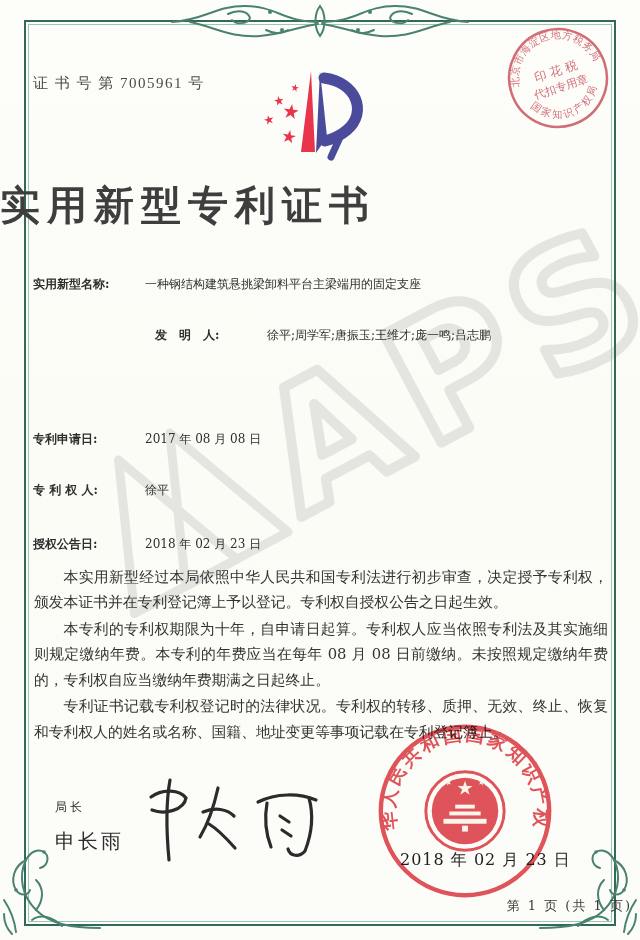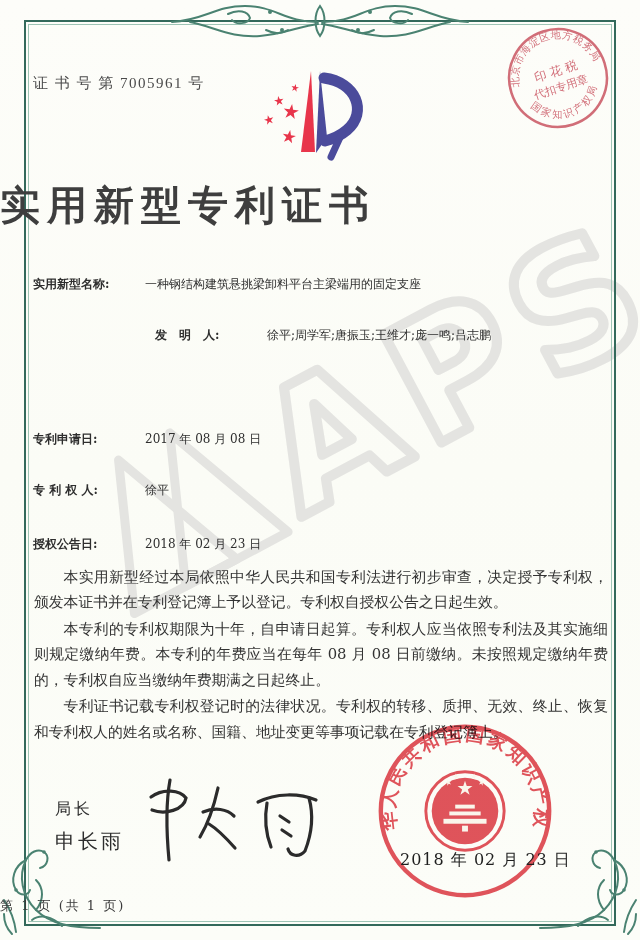--- a/index.html
+++ b/index.html
@@ -25,28 +25,28 @@
          letter-spacing:7px;color:#3e3e3e;z-index:3;}
 
   .field-row{position:absolute;left:33px;width:580px;display:flex;font-size:12px;color:#2e2e2e;z-index:3;}
   .field-label{flex:0 0 112px;font-weight:600;white-space:nowrap;}
   .field-value{white-space:nowrap;}
   .fr1{top:276px;} .fr2{top:327px;justify-content:center;} .fr3{top:380px;} .fr4{top:431px;} .fr5{top:482px;} .fr6{top:536px;}
 
   .body-text{position:absolute;left:33px;top:563px;width:576px;z-index:3;}
   .body-text p{margin:1px;text-indent:2em;text-align:justify;font-size:14.8px;line-height:1.72;color:#333;}
 
-  .sig-role{position:absolute;left:55px;top:799px;font-size:16px;letter-spacing:3px;color:#2e2e2e;z-index:3;}
+  .sig-role{position:absolute;left:55px;top:799px;font-size:12px;letter-spacing:3px;color:#2e2e2e;z-index:3;}
   .sig-name{position:absolute;left:55px;top:828px;font-size:20px;letter-spacing:3px;color:#2e2e2e;z-index:3;}
   .autograph{position:absolute;left:138px;top:772px;z-index:3;}
 
   .office-seal{position:absolute;left:372px;top:718px;z-index:4;opacity:.92;mix-blend-mode:multiply;}
   .seal-date{position:absolute;left:400px;top:850px;font-size:16px;letter-spacing:1px;color:#1f1f1f;z-index:5;}
 
-  .footer{position:absolute;left:0;right:8px;top:897px;text-align:left;font-size:13px;letter-spacing:2px;color:#3a3a3a;z-index:3;}
+  .footer{position:absolute;left:0;right:8px;top:897px;text-align:right;font-size:13px;letter-spacing:2px;color:#3a3a3a;z-index:3;}
 </style>
 </head>
 <body>
 
 <div class="page">
 
   <svg class="watermark" width="640" height="940" viewBox="0 0 640 940">
     <g transform="rotate(-28 320 430)" fill="none" stroke="#e4e4e1" stroke-width="9" stroke-linejoin="round" stroke-linecap="round">
       <path d="M70,505 L128,362 L186,505 Z"></path>
       <path d="M128,505 L186,362 L244,505 Z"></path>

